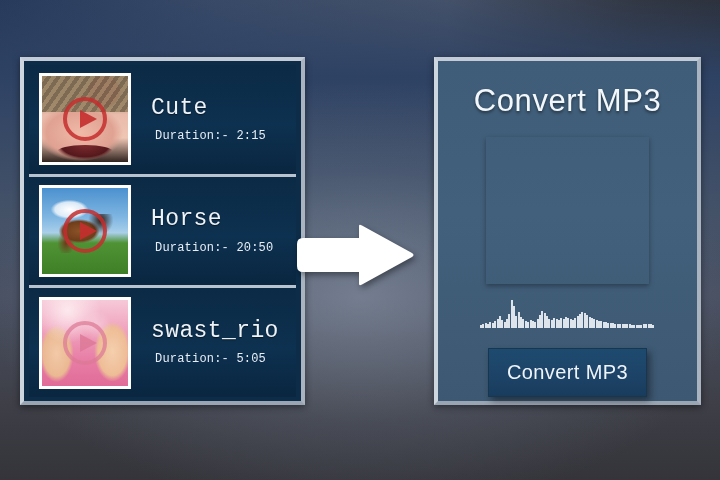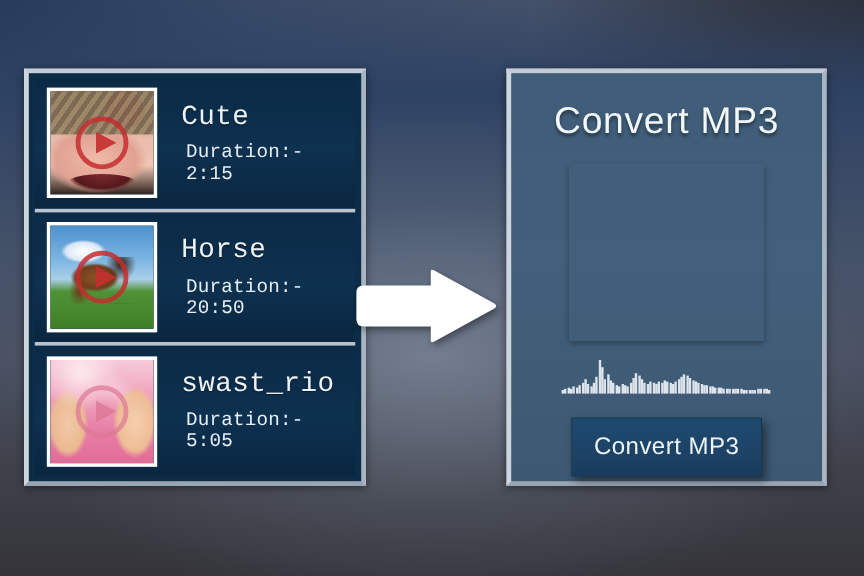--- a/index.html
+++ b/index.html
@@ -133,37 +133,37 @@
   }
   .item-title {
     color: #eef3f8;
     font-size: 23px;
     letter-spacing: .4px;
     line-height: 1.1;
     text-shadow: 0 1px 1px rgba(0,0,0,.5);
   }
   .item-duration {
     color: #e7eef5;
-    font-size: 16px;
+    font-size: 12px;
     margin-top: 8px;
     margin-left: 4px;
     letter-spacing: .2px;
   }
 
   
   #arrow {
     position: absolute;
     left: 293px; top: 224px;
     width: 122px; height: 62px;
     filter: drop-shadow(2px 3px 3px rgba(0,0,0,.40));
   }
 
   
   #right-panel {
-    left: 422px; top: 57px;
+    left: 434px; top: 57px;
     width: 267px; height: 348px;
     background: linear-gradient(180deg, #3f5d78 0%, #42607c 45%, #3d5872 100%);
     display: flex;
     flex-direction: column;
     align-items: center;
   }
   #panel-title {
     color: #f2f7fb;
     font-size: 31px;
     letter-spacing: .6px;

